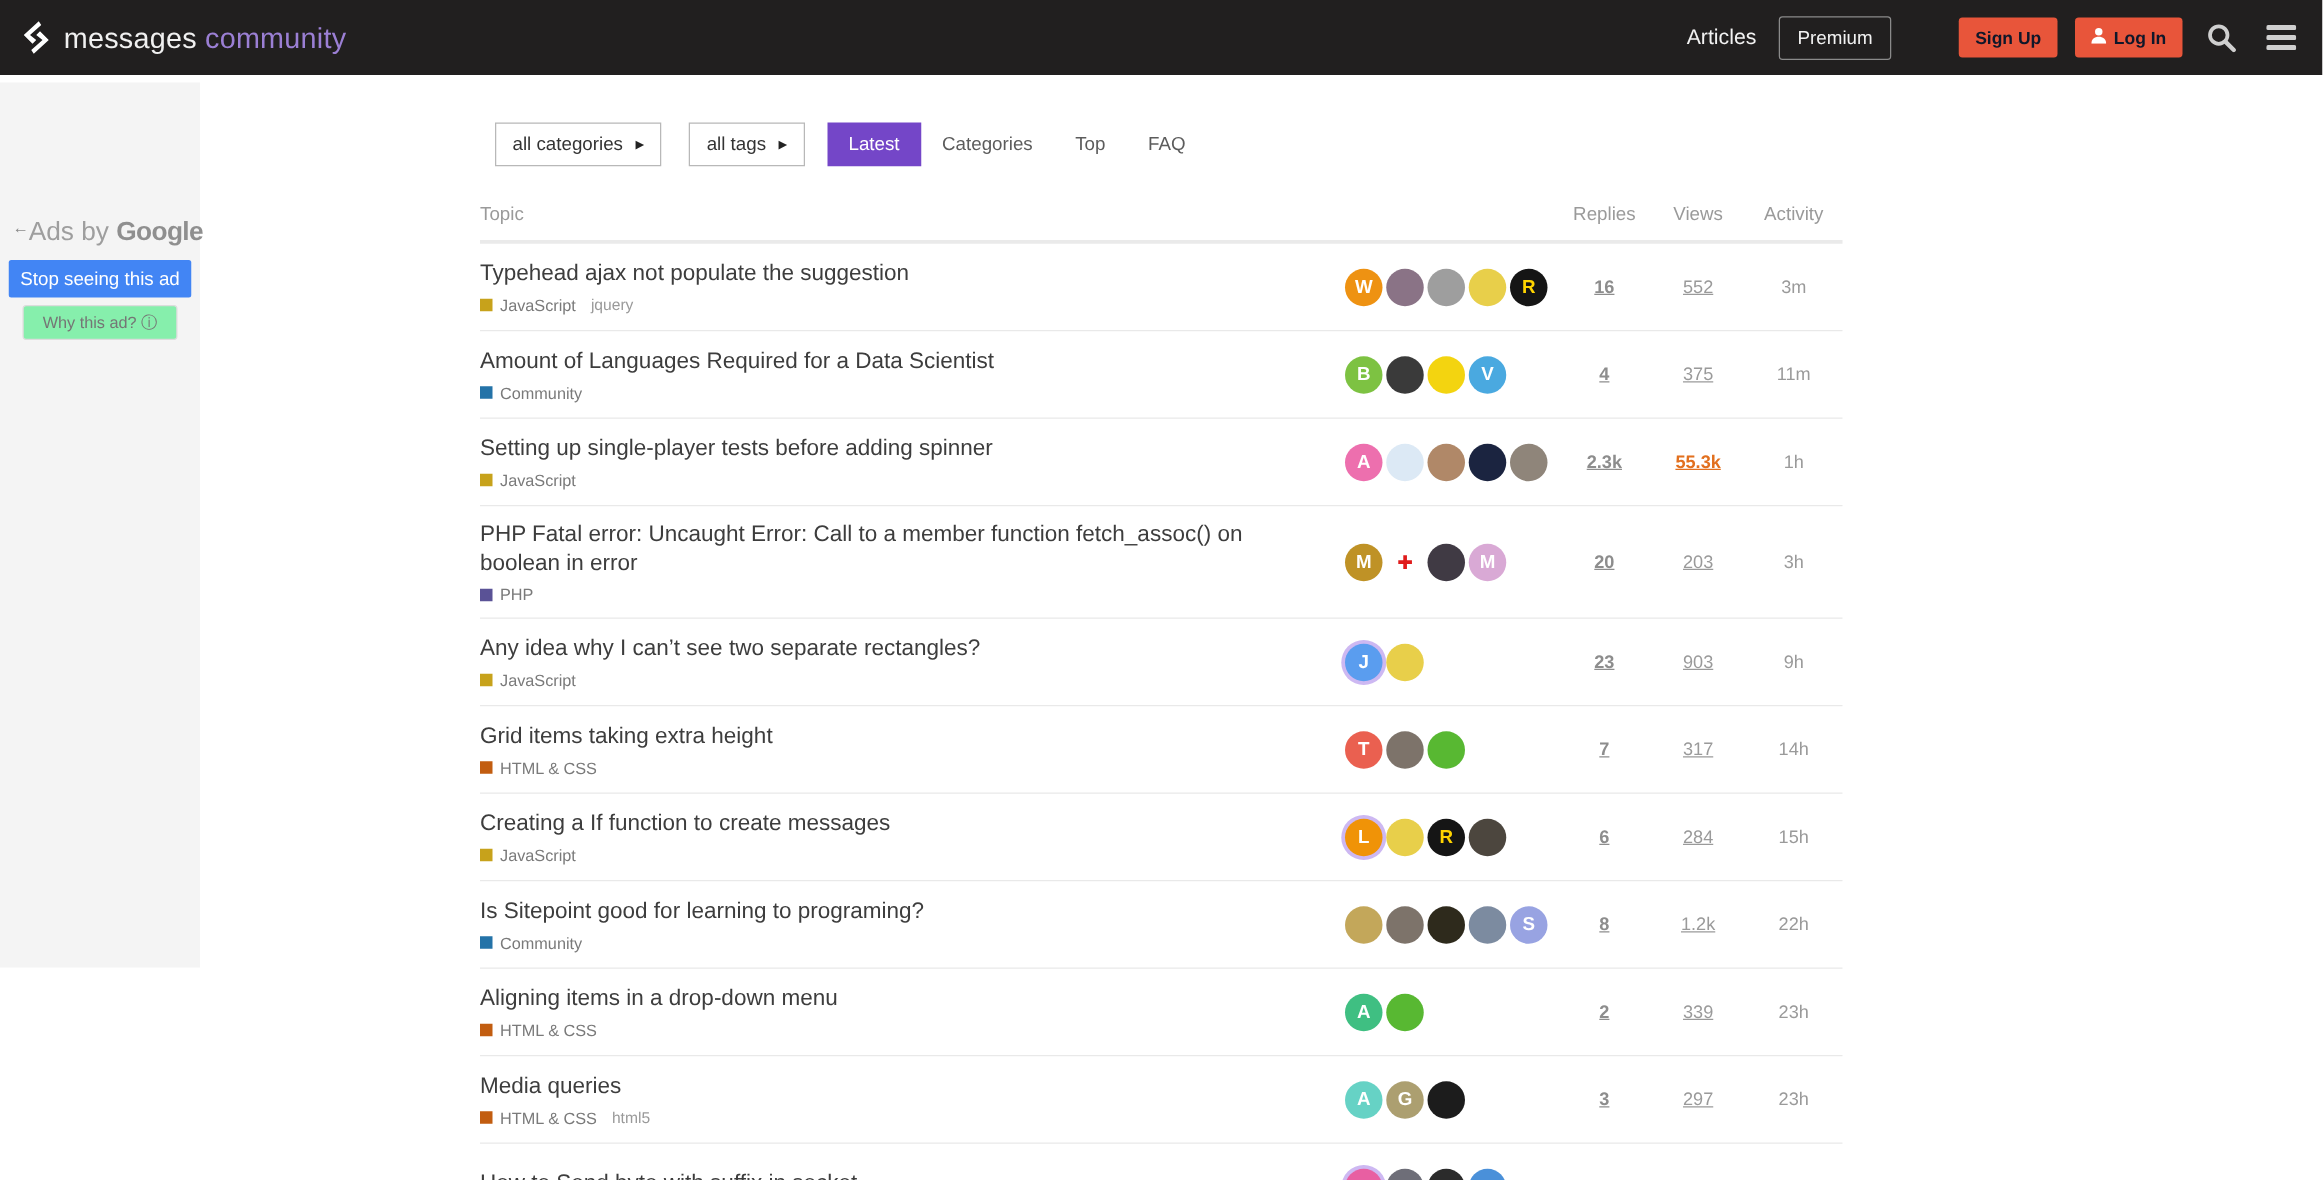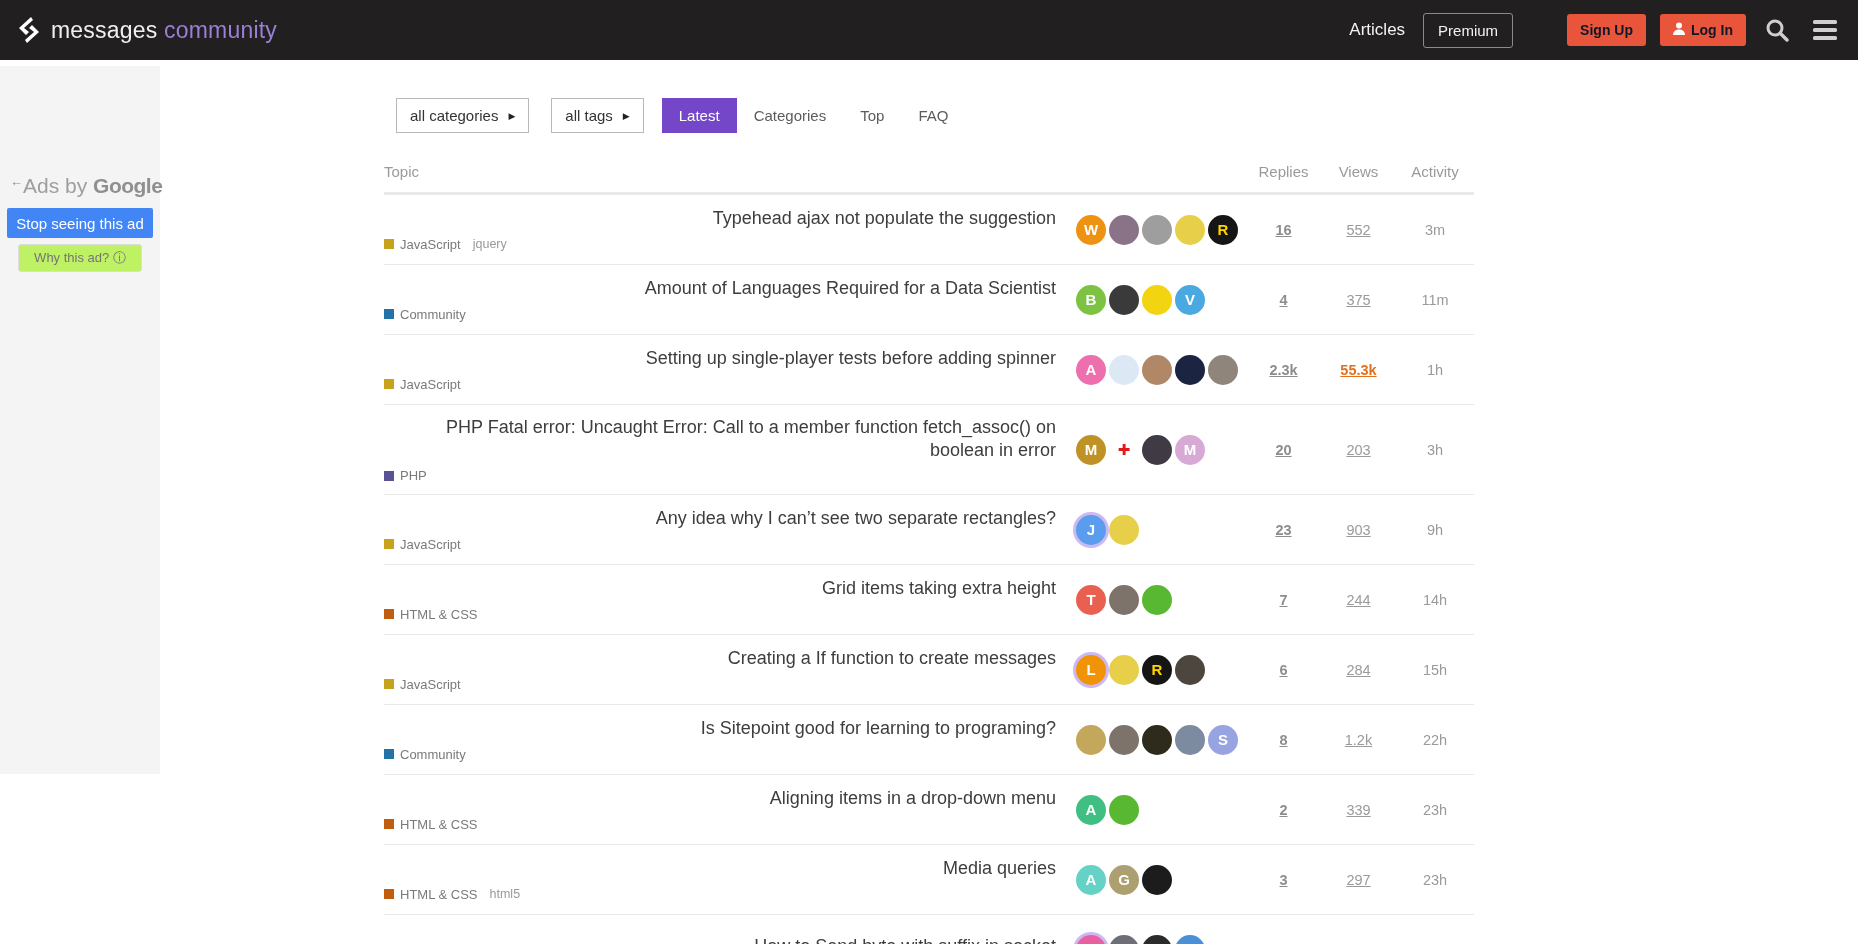--- a/index.html
+++ b/index.html
@@ -28,21 +28,21 @@
   .ad-panel { position:absolute; left:0; top:66px; width:160px; height:708px;
     background:#f4f4f4; z-index:2; }
   .ad-header { color:#9e9e9e; font-size:21px; padding:108px 6px 8px 10px;
     white-space:nowrap; }
   .ad-header .arrow { font-size:13px; vertical-align:top; color:#8a8a8a; }
   .ad-header .g { color:#8f8f8f; font-weight:bold; letter-spacing:-.5px; }
   .ad-btn-blue { display:block; margin:2px auto 0; width:146px; height:30px;
     background:#4285f4; color:#fff; border:none; border-radius:2px;
     font-size:15px; cursor:pointer; font-family:inherit; }
   .ad-btn-white { display:block; margin:6px auto 0; width:124px; height:28px;
-    background:#bef264; color:#757575; border:1px solid #dcdcdc; border-radius:3px;
+    background:#86efac; color:#757575; border:1px solid #dcdcdc; border-radius:3px;
     font-size:13px; cursor:pointer; font-family:inherit; }
 
   
   .main { width:1090px; margin:0 auto; position:relative; z-index:3; }
 
   .filter-bar { display:flex; align-items:center; gap:10px; margin-top:38px; }
   .dropdown { display:inline-flex; align-items:center; gap:10px; height:35px;
     border:1px solid #b8b8b8; background:#fff; padding:0 13px; font-size:15px;
     color:#333; cursor:pointer;margin-left:12px; }
   .dropdown .caret { font-size:9px; color:#222; }
@@ -56,21 +56,21 @@
   .th { color:#9a9a9a; font-size:15px; }
   .th-topic { flex:1; }
   .th-num { width:75px; text-align:center; }
   .th-activity { width:78px; text-align:center; }
   .th-spacer { width:170px; }
 
   .row { display:flex; align-items:center; border-bottom:1px solid #e9e9e9;
     min-height:70px; padding:11px 0; }
   .cell-topic { flex:1; padding-right:20px; }
   .topic-title { font-size:18px; color:#3d3d3d; line-height:1.25; max-width:700px;
-    cursor:pointer;text-align:right; }
+    cursor:pointer; }
   .topic-meta { margin-top:7px; display:flex; align-items:center; gap:12px; }
   .cat { display:inline-flex; align-items:center; gap:6px; font-size:13px;
     color:#7a7a7a; cursor:pointer; }
   .cat-sq { width:10px; height:10px; display:inline-block; }
   .tag { font-size:12.5px; color:#9a9a9a; cursor:pointer; }
 
   .cell-posters { width:170px; display:flex; align-items:center; gap:3px; }
   .avatar { width:30px; height:30px; border-radius:50%; display:flex;
     align-items:center; justify-content:center; color:#fff; font-size:15px;
     font-weight:bold; cursor:pointer; flex:none; }
@@ -283,21 +283,21 @@
           <span class="cat-name">HTML &amp; CSS</span>
         </span>
       </div>
     </div>
     <div class="cell-posters">
           <span class="avatar" style="background: rgb(234, 96, 80);">T</span>
           <span class="avatar" style="background: rgb(125, 115, 106);"></span>
           <span class="avatar" style="background: rgb(88, 184, 50);"></span>
         </div>
     <div class="cell-num cell-replies">7</div>
-    <div class="cell-num cell-views">244</div>
+    <div class="cell-num cell-views">317</div>
     <div class="cell-activity">14h</div>
   </div>
 
   <div class="row">
     <div class="cell-topic">
       <div class="topic-title">Creating a If function to create messages</div>
       <div class="topic-meta">
         <span class="cat">
           <span class="cat-sq" style="background: rgb(199, 162, 27);"></span>
           <span class="cat-name">JavaScript</span>

